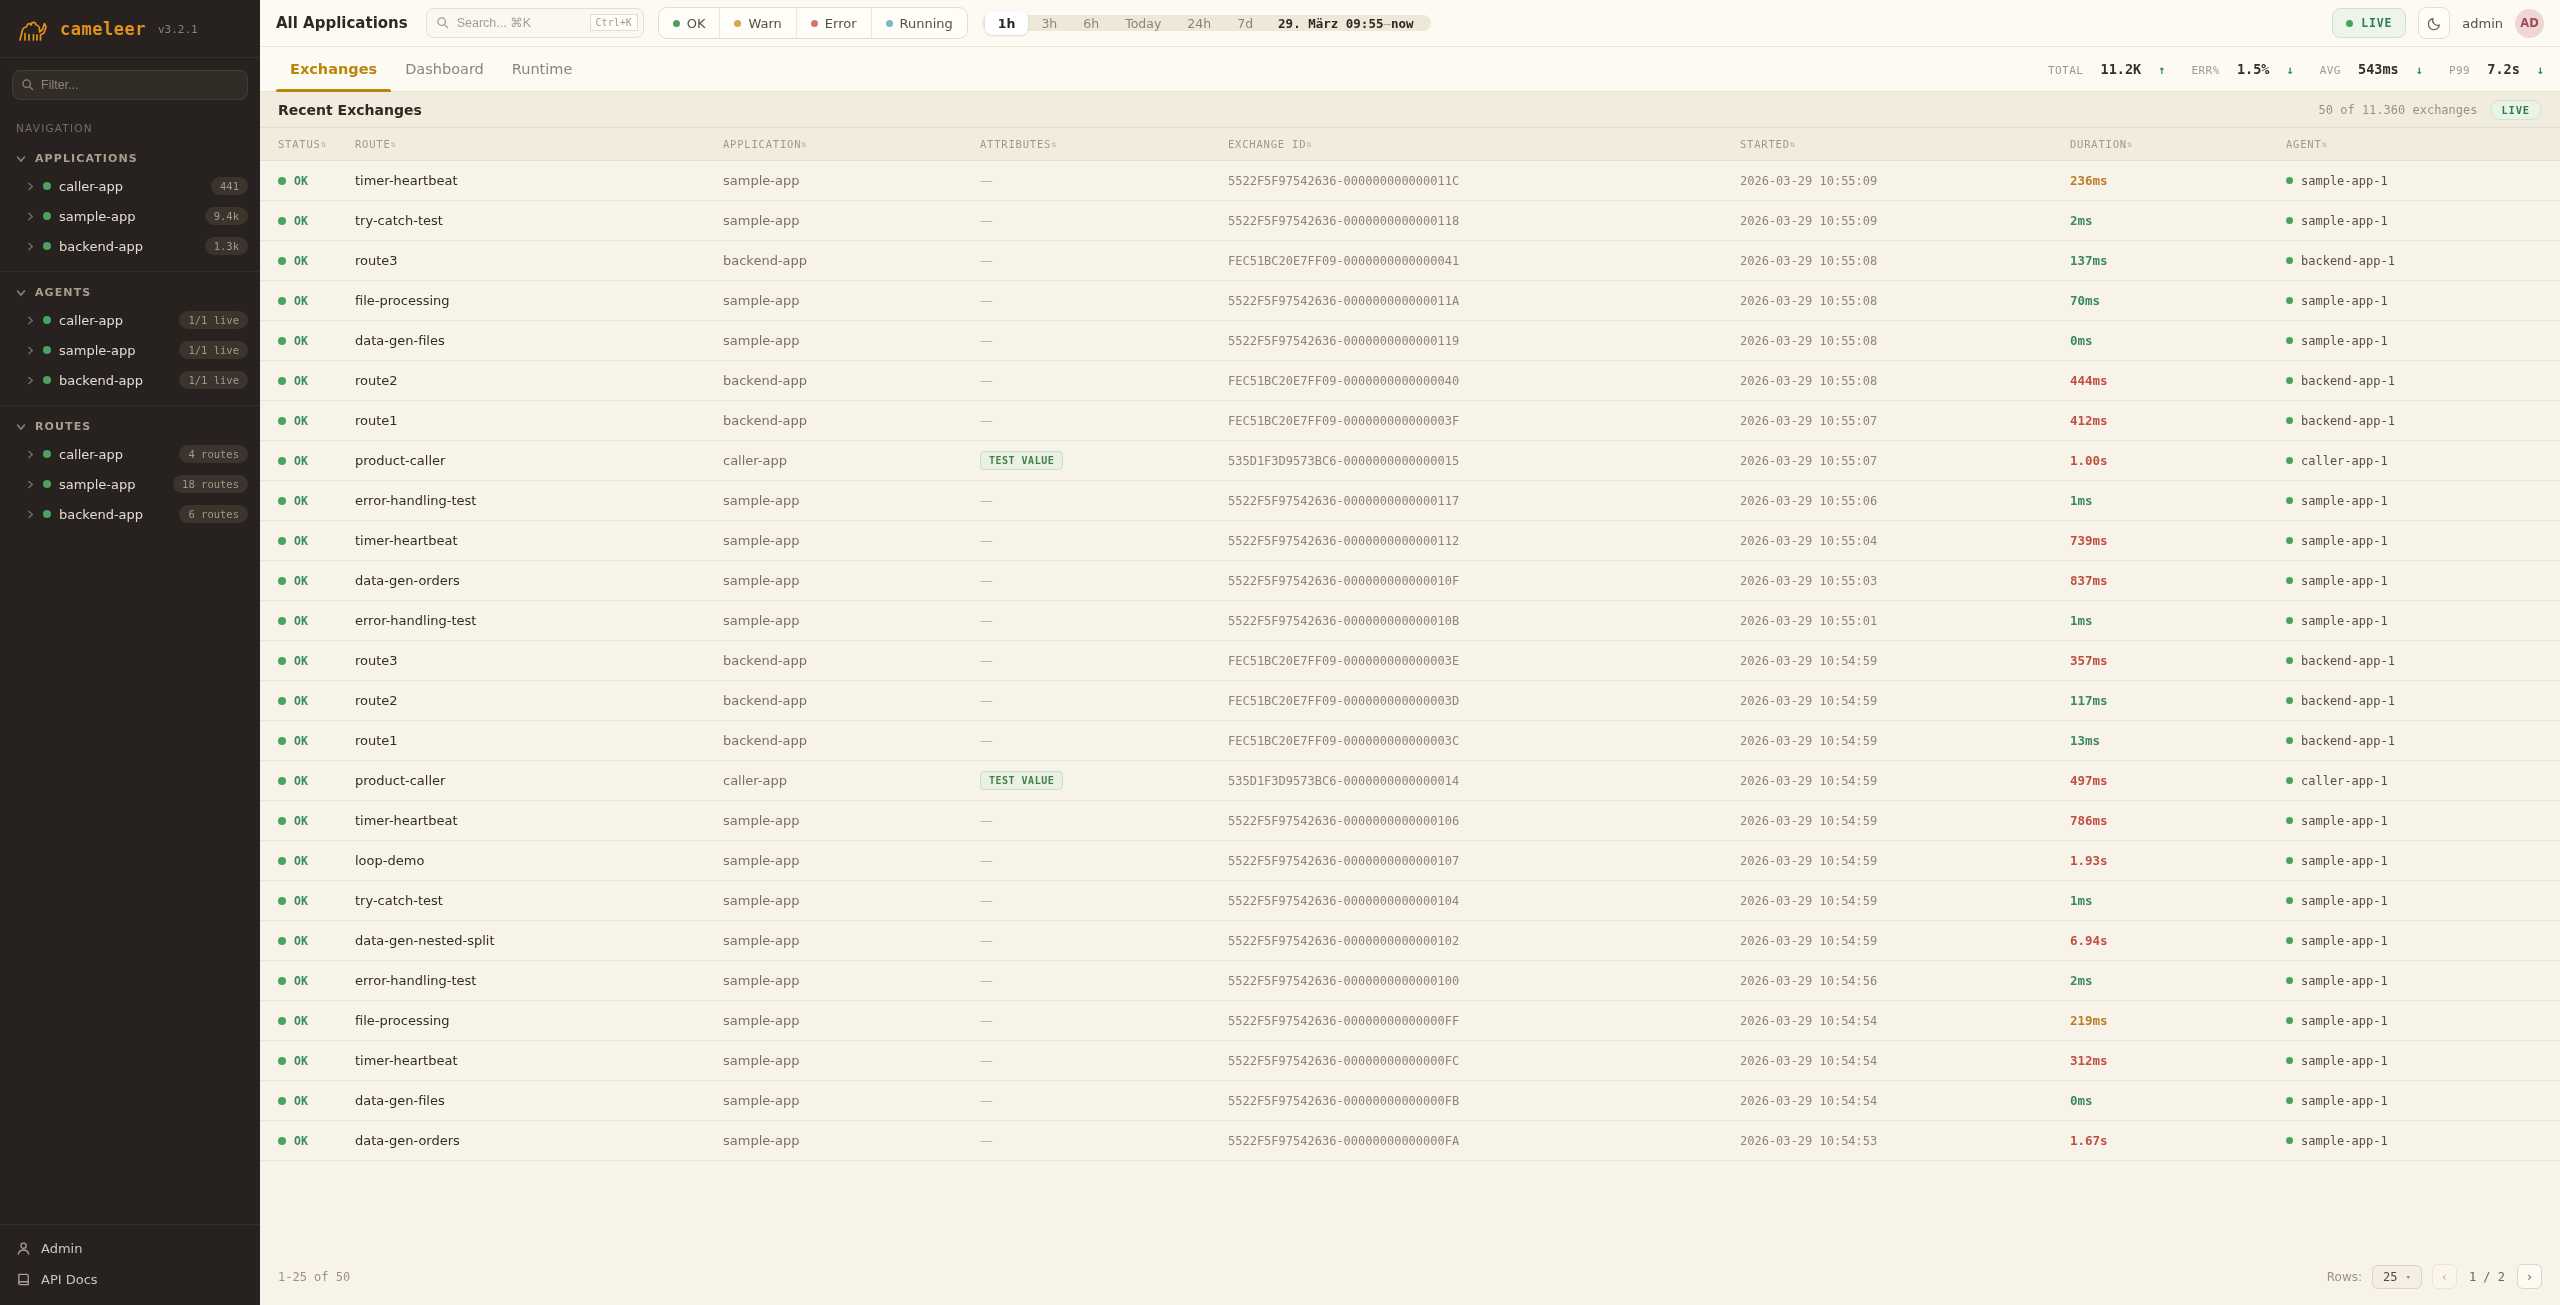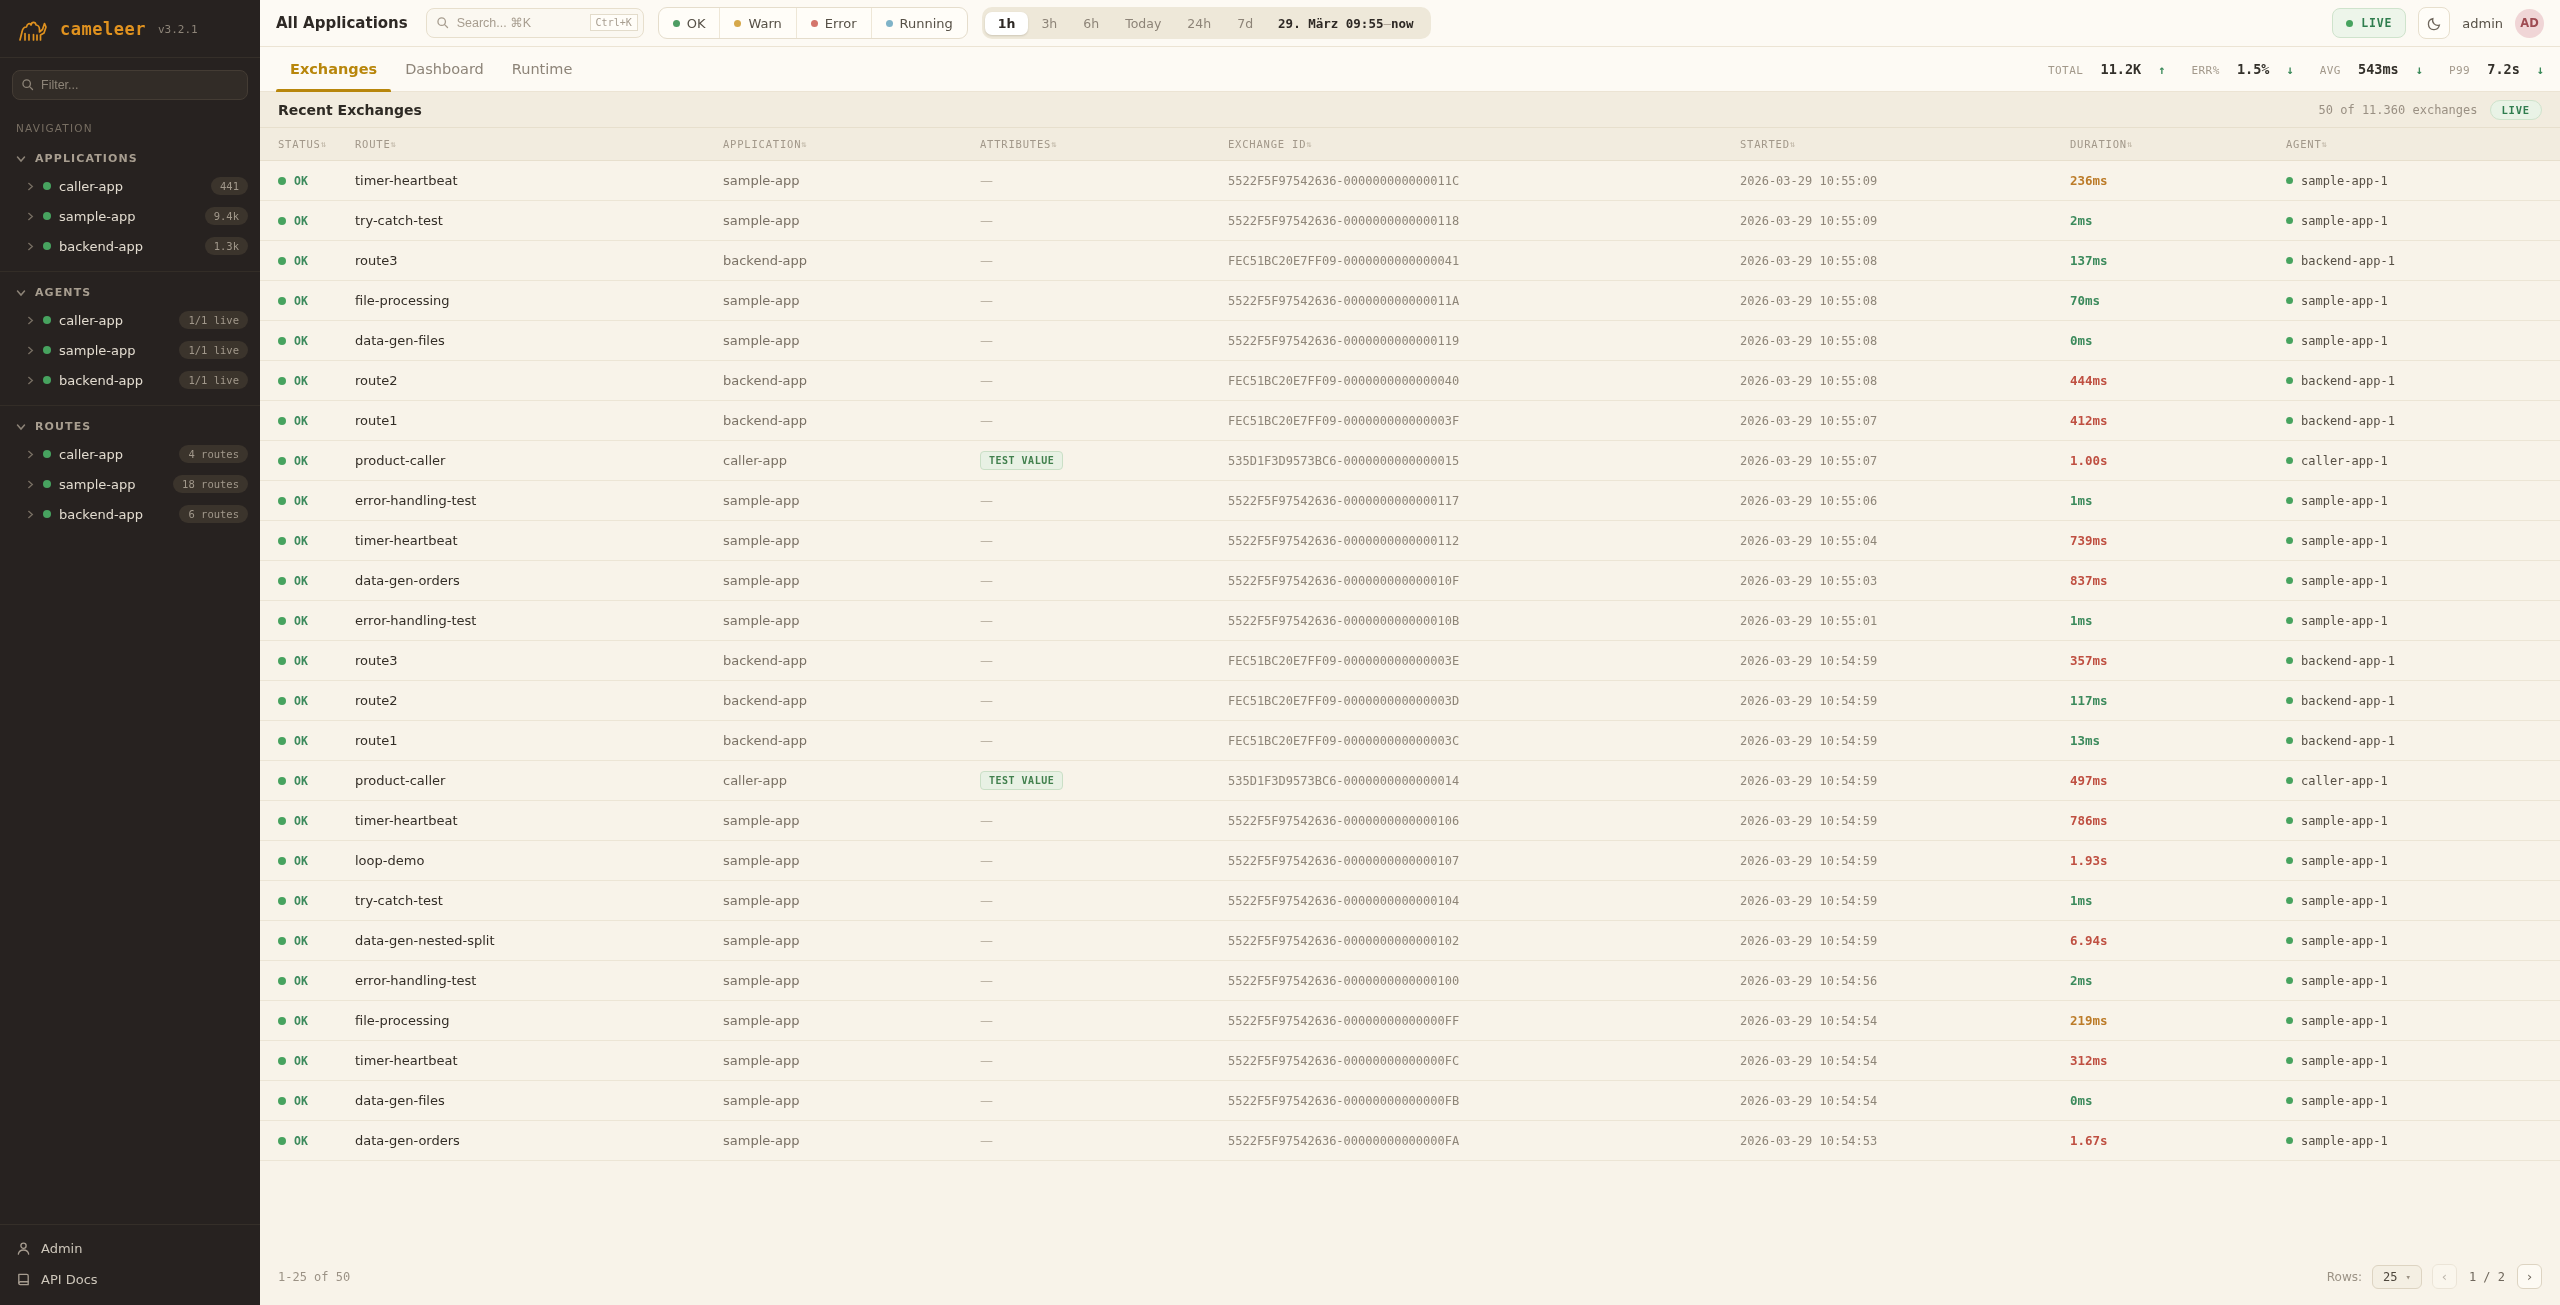--- a/index.html
+++ b/index.html
@@ -38,21 +38,21 @@
   .page-title { font-size:15px; font-weight:bold; color:#2e2925; margin-right:4px; white-space:nowrap; }
   .search-box { position:relative; width:218px; }
   .search-box svg { position:absolute; left:10px; top:8px; width:13px; height:13px; stroke:#a79d8f; }
   .search-input { width:100%; height:30px; border:1px solid #e7dfcd; background:#fbf8f1; border-radius:8px; font-size:12.5px; color:#564f45; padding:0 58px 0 30px; outline:none; }
   .search-input::placeholder { color:#a79d8f; }
   .kbd { position:absolute; right:6px; top:6px; font-family:"DejaVu Sans Mono","Liberation Mono",monospace; font-size:10px; color:#a79d8f; border:1px solid #e3dccb; background:#fffdf8; border-radius:0; padding:2px 5px; }
   .chip-group { display:flex; border:1px solid #e5ddcc; background:#fffdf8; border-radius:9px; overflow:hidden; height:32px; }
   .chip { display:flex; align-items:center; gap:7px; padding:0 14px; font-size:13px; color:#565046; cursor:pointer; border-right:1px solid #eee7d7; }
   .chip:last-child { border-right:none; }
   .chip .cdot { width:7px; height:7px; border-radius:50%; }
-  .time-group { display:flex; align-items:center; background:#eee8d9; border-radius:10px; padding:3px; height:32px; }
+  .time-group { display:flex; align-items:center; background:#eee8d9; border-radius:10px; padding:3px; height:16px; }
   .seg { padding:4px 13px; font-size:12.5px; color:#8d8478; border-radius:7px; cursor:pointer; white-space:nowrap; }
   .seg.active { background:#ffffff; color:#2e2925; font-weight:bold; box-shadow:0 1px 2px rgba(60,50,30,.18); }
   .date-range { display:flex; align-items:center; gap:0; padding:0 14px 0 12px; font-family:"DejaVu Sans Mono","Liberation Mono",monospace; font-size:12.5px; }
   .date-range .d { color:#2e2925; font-weight:bold; }
   .date-range .sep { color:#a79d8f; }
   .top-right { margin-left:auto; display:flex; align-items:center; gap:12px; }
   .live-btn { display:flex; align-items:center; gap:8px; border:1px solid #cfe3cc; background:#edf5ea; color:#2f7d4e; border-radius:8px; height:30px; padding:0 13px; font-family:"DejaVu Sans Mono","Liberation Mono",monospace; font-size:11.5px; font-weight:bold; letter-spacing:.8px; cursor:pointer; }
   .live-btn .dot { width:7px; height:7px; }
   .icon-btn { width:32px; height:32px; border:1px solid #e7dfcd; background:#fffdf8; border-radius:8px; display:flex; align-items:center; justify-content:center; cursor:pointer; }
   .icon-btn svg { width:15px; height:15px; stroke:#6f675c; }

